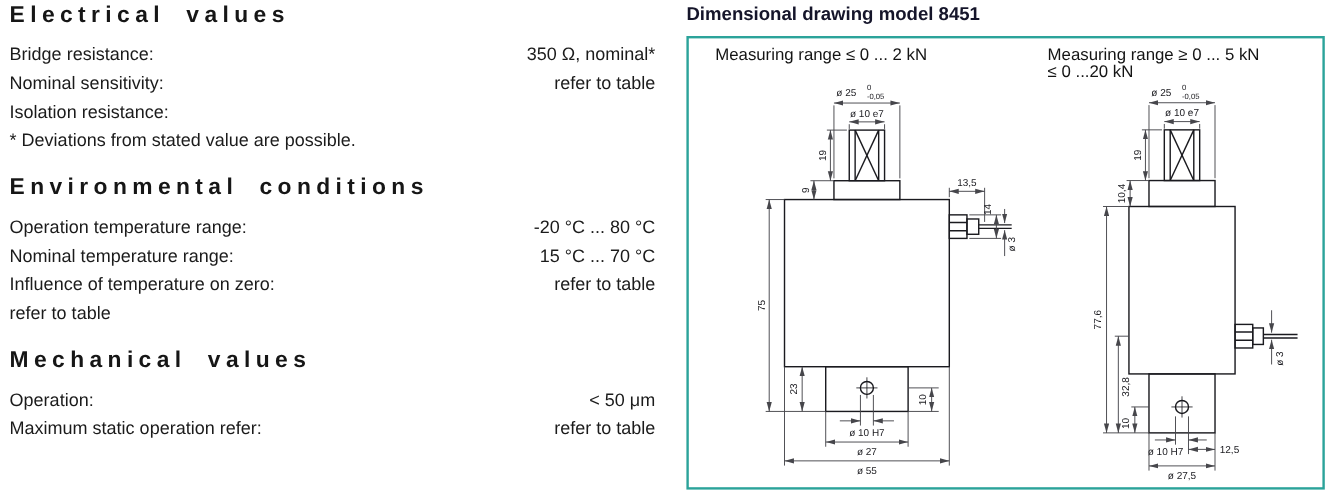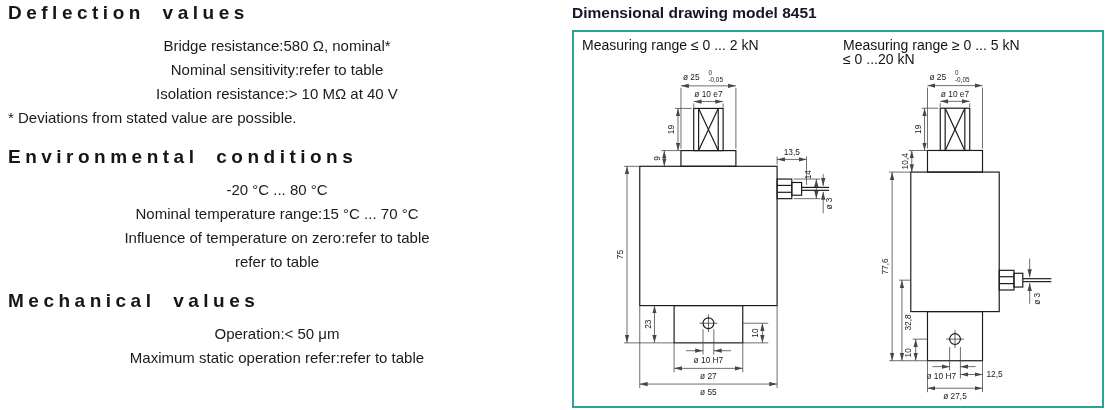--- a/index.html
+++ b/index.html
@@ -5,67 +5,67 @@
   *{margin:0;padding:0;box-sizing:border-box}
   html,body{width:1108px;height:410px;background:#ffffff;
     font-family:"Liberation Sans",sans-serif;color:#1b1b1b}
   .page{position:relative;width:1108px;height:410px;background:#fff;overflow:hidden}
 
   
   .left-col{position:absolute;left:8px;top:2px;width:538px}
   .spec-section{margin-bottom:17px}
   .sec-heading{font-size:19px;font-weight:bold;letter-spacing:4.5px;word-spacing:8px;
     color:#161616;margin:0 0 9px 0;white-space:nowrap}
-  .row{display:flex;justify-content:center;align-items:baseline;
+  .row{display:flex;justify-content:space-between;align-items:baseline;
     font-size:15px;line-height:19px;padding:2.5px 0}
   .row .value{text-align:right;white-space:nowrap}
   .footnote{font-size:15px;line-height:19px;padding:2.5px 0}
 
   
   .right-col{position:absolute;left:572px;top:4px;width:532px}
   .dwg-title{font-size:15.5px;font-weight:bold;color:#15152a;margin:0 0 8px 0}
-  .dwg-box{border:2px solid #2ba39a;height:378px;padding:2px 2px;display:flex;gap:4px;background:#fff}
+  .dwg-box{border:2px solid #2ba39a;height:378px;padding:2px 16px;display:flex;gap:20px;background:#fff}
   .dwg{display:flex;flex-direction:column}
   .range-label{font-size:14px;line-height:14px;height:30px;padding:4px 0 0 6px;color:#141414;white-space:nowrap}
   .rl-inner{display:inline-block}
   .rl2{}
   svg{display:block}
   .obj line,.obj rect,.obj circle{stroke:#1a1a1f;stroke-width:1.2;fill:none}
   .obj .thin{stroke-width:0.7}
   .dim line{stroke:#46464b;stroke-width:0.8;fill:none}
   .dim text{fill:#1a1a1f;font-size:8.5px;stroke:none}
   .dim .tol{font-size:6.5px}
 </style>
 </head>
 <body>
 
 <div class="page">
 
   <div class="left-col">
 
     <section class="spec-section">
-      <h2 class="sec-heading">Deflection values</h2>
+      <h2 class="sec-heading">Electrical values</h2>
       <div class="row">
         <span class="label">Bridge resistance:</span>
-        <span class="value">580 Ω, nominal*</span>
+        <span class="value">350 Ω, nominal*</span>
       </div>
       <div class="row">
         <span class="label">Nominal sensitivity:</span>
         <span class="value">refer to table</span>
       </div>
       <div class="row">
         <span class="label">Isolation resistance:</span>
-        <span class="value">&gt; 10 MΩ at 40 V</span>
       </div>
       <div class="footnote">* Deviations from stated value are possible.</div>
     </section>
 
     <section class="spec-section">
       <h2 class="sec-heading">Environmental conditions</h2>
       <div class="row">
+        <span class="label">Operation temperature range:</span>
         <span class="value">-20 °C ... 80 °C</span>
       </div>
       <div class="row">
         <span class="label">Nominal temperature range:</span>
         <span class="value">15 °C ... 70 °C</span>
       </div>
       <div class="row">
         <span class="label">Influence of temperature on zero:</span>
         <span class="value">refer to table</span>
       </div>

